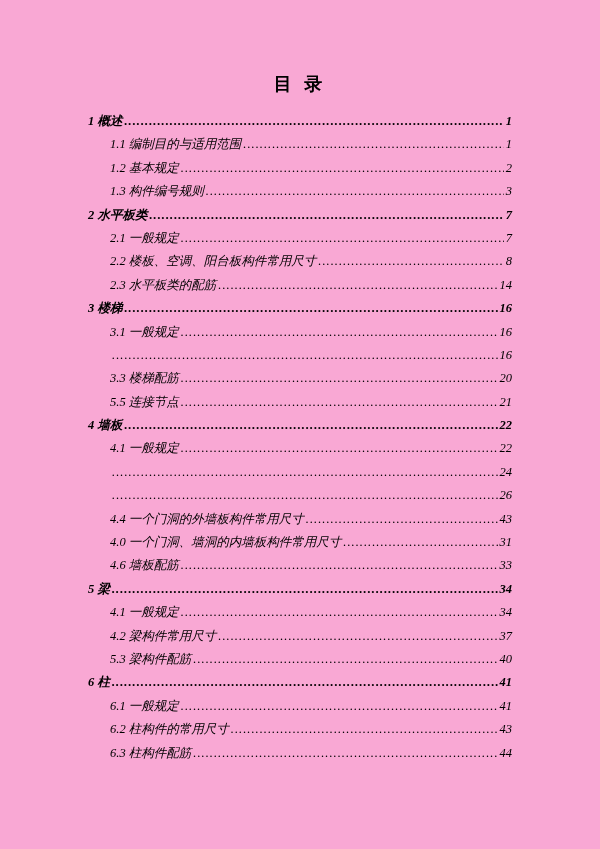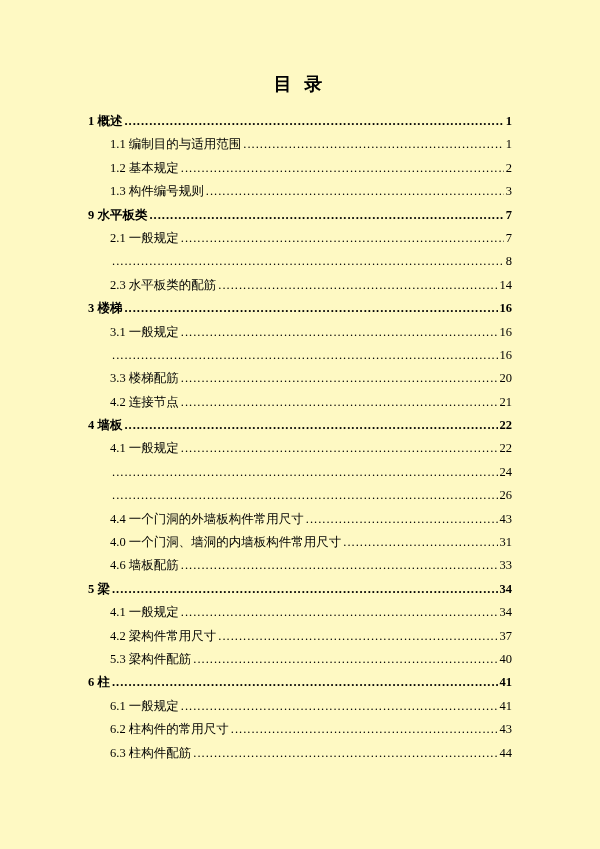--- a/index.html
+++ b/index.html
@@ -4,34 +4,35 @@
 <style>
   html, body {
     margin: 0;
     padding: 0;
     background: #ffffff;
   }
   .page {
     position: relative;
     width: 600px;
     height: 849px;
-    background: #fef9c3;
+    background: #f9a8d4;
     overflow: hidden;
     font-family: "Liberation Serif", "DejaVu Serif", serif;
     color: #000000;
   }
   .doc-title {
     margin-top: 72px;
     text-align: center;
     font-size: 18px;
     font-weight: bold;
     letter-spacing: 4px;
   }
   .toc {
     margin: 14px 88px 6px 88px; 
+    font-style: italic;
   }
   .toc-row {
     display: flex;
     align-items: baseline;
     height: 23.4px;
     font-size: 12.5px;
     line-height: 23.4px;
   }
   .toc-row.level1 {
     font-weight: bold;
@@ -82,30 +83,31 @@
         <span class="lbl">1.2 基本规定</span>
         <span class="dots">........................................................................................................................................................................................................</span>
         <span class="pg">2</span>
       </div>
       <div class="toc-row level2">
         <span class="lbl">1.3 构件编号规则</span>
         <span class="dots">........................................................................................................................................................................................................</span>
         <span class="pg">3</span>
       </div>
       <div class="toc-row level1">
-        <span class="lbl">9 水平板类</span>
+        <span class="lbl">2 水平板类</span>
         <span class="dots">........................................................................................................................................................................................................</span>
         <span class="pg">7</span>
       </div>
       <div class="toc-row level2">
         <span class="lbl">2.1 一般规定</span>
         <span class="dots">........................................................................................................................................................................................................</span>
         <span class="pg">7</span>
       </div>
       <div class="toc-row level2">
+        <span class="lbl">2.2 楼板、空调、阳台板构件常用尺寸</span>
         <span class="dots">........................................................................................................................................................................................................</span>
         <span class="pg">8</span>
       </div>
       <div class="toc-row level2">
         <span class="lbl">2.3 水平板类的配筋</span>
         <span class="dots">........................................................................................................................................................................................................</span>
         <span class="pg">14</span>
       </div>
       <div class="toc-row level1">
         <span class="lbl">3 楼梯</span>
@@ -120,21 +122,21 @@
       <div class="toc-row level2">
         <span class="dots">........................................................................................................................................................................................................</span>
         <span class="pg">16</span>
       </div>
       <div class="toc-row level2">
         <span class="lbl">3.3 楼梯配筋</span>
         <span class="dots">........................................................................................................................................................................................................</span>
         <span class="pg">20</span>
       </div>
       <div class="toc-row level2">
-        <span class="lbl">4.2 连接节点</span>
+        <span class="lbl">5.5 连接节点</span>
         <span class="dots">........................................................................................................................................................................................................</span>
         <span class="pg">21</span>
       </div>
       <div class="toc-row level1">
         <span class="lbl">4 墙板</span>
         <span class="dots">........................................................................................................................................................................................................</span>
         <span class="pg">22</span>
       </div>
       <div class="toc-row level2">
         <span class="lbl">4.1 一般规定</span>

